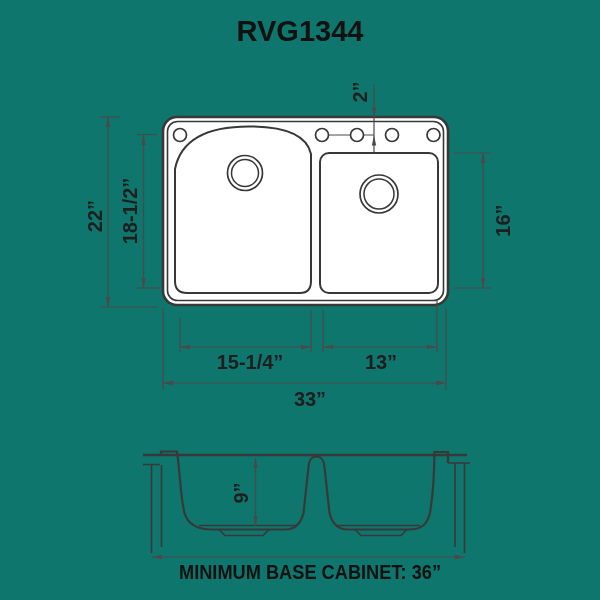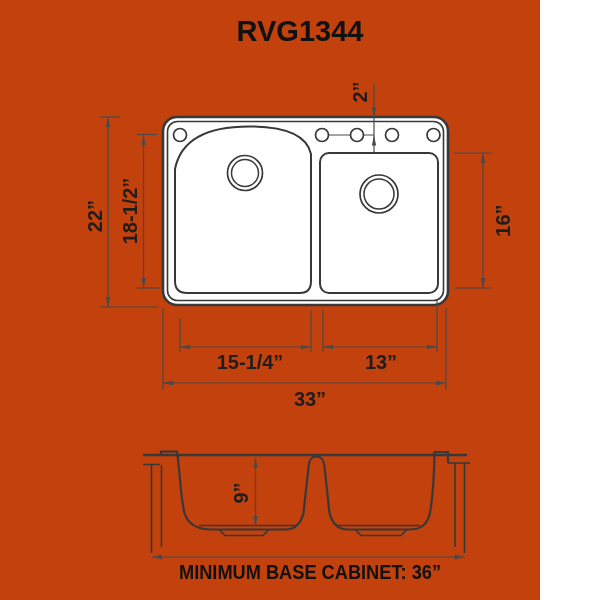--- a/index.html
+++ b/index.html
@@ -1,20 +1,20 @@
 <!DOCTYPE html>
 <html><head>
 <meta charset="utf-8">
 <style>
   html, body { margin: 0; padding: 0; background: #ffffff; }
   #canvas {
     position: relative;
-    width: 540px;
+    width: 600px;
     height: 600px;
-    background: #c2410c;
+    background: #0f766e;
     overflow: hidden;
     font-family: "Liberation Sans", sans-serif;
   }
   svg { display: block; }
   .draw   { stroke: #383838; fill: none; }
   .draw-f { stroke: #383838; fill: #ffffff; }
   .dim    { stroke: #4a4a4a; fill: none; stroke-width: 1.2; }
   .arrow  { fill: #4a4a4a; stroke: none; }
   .dimtxt {
     fill: #1e1e1e;

